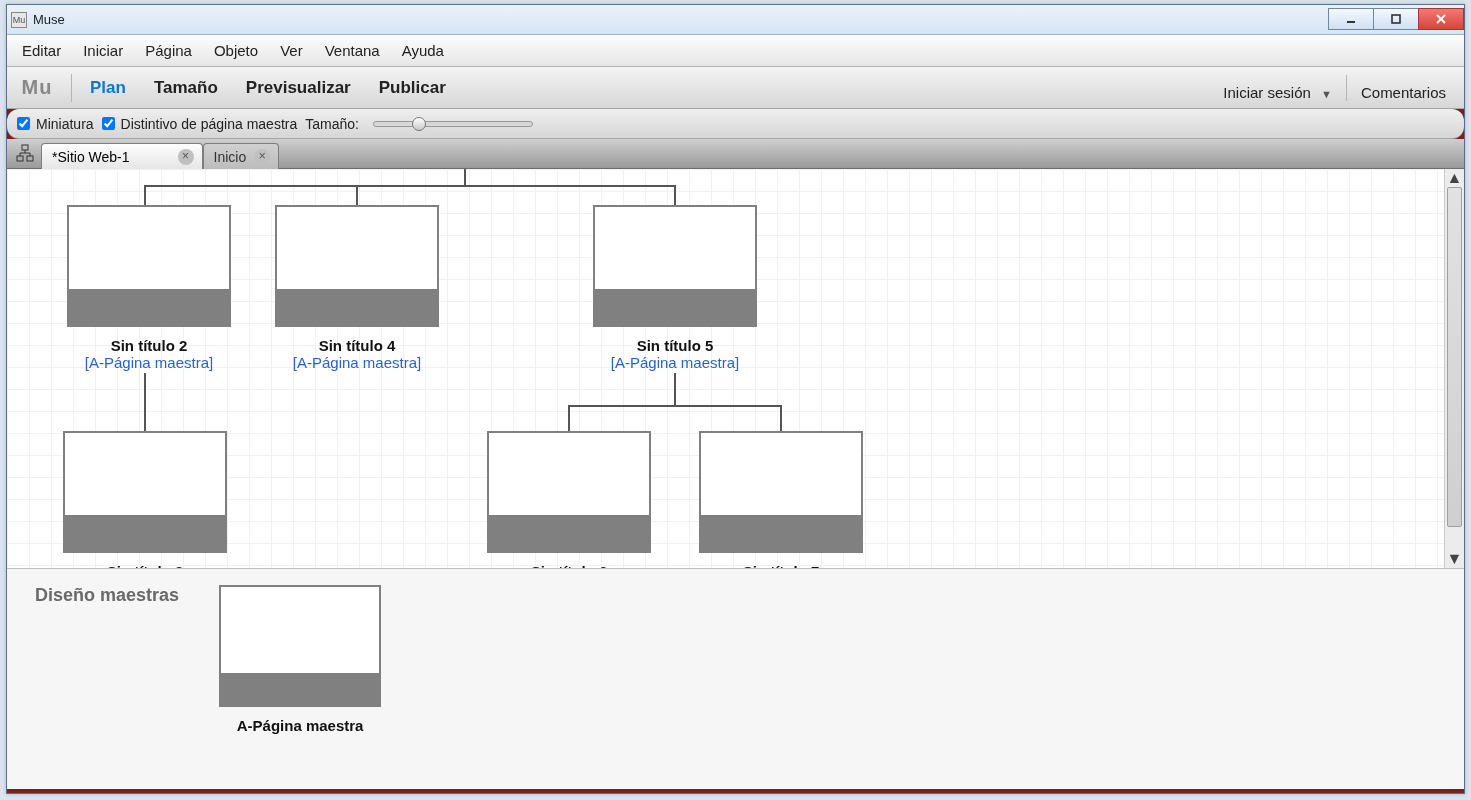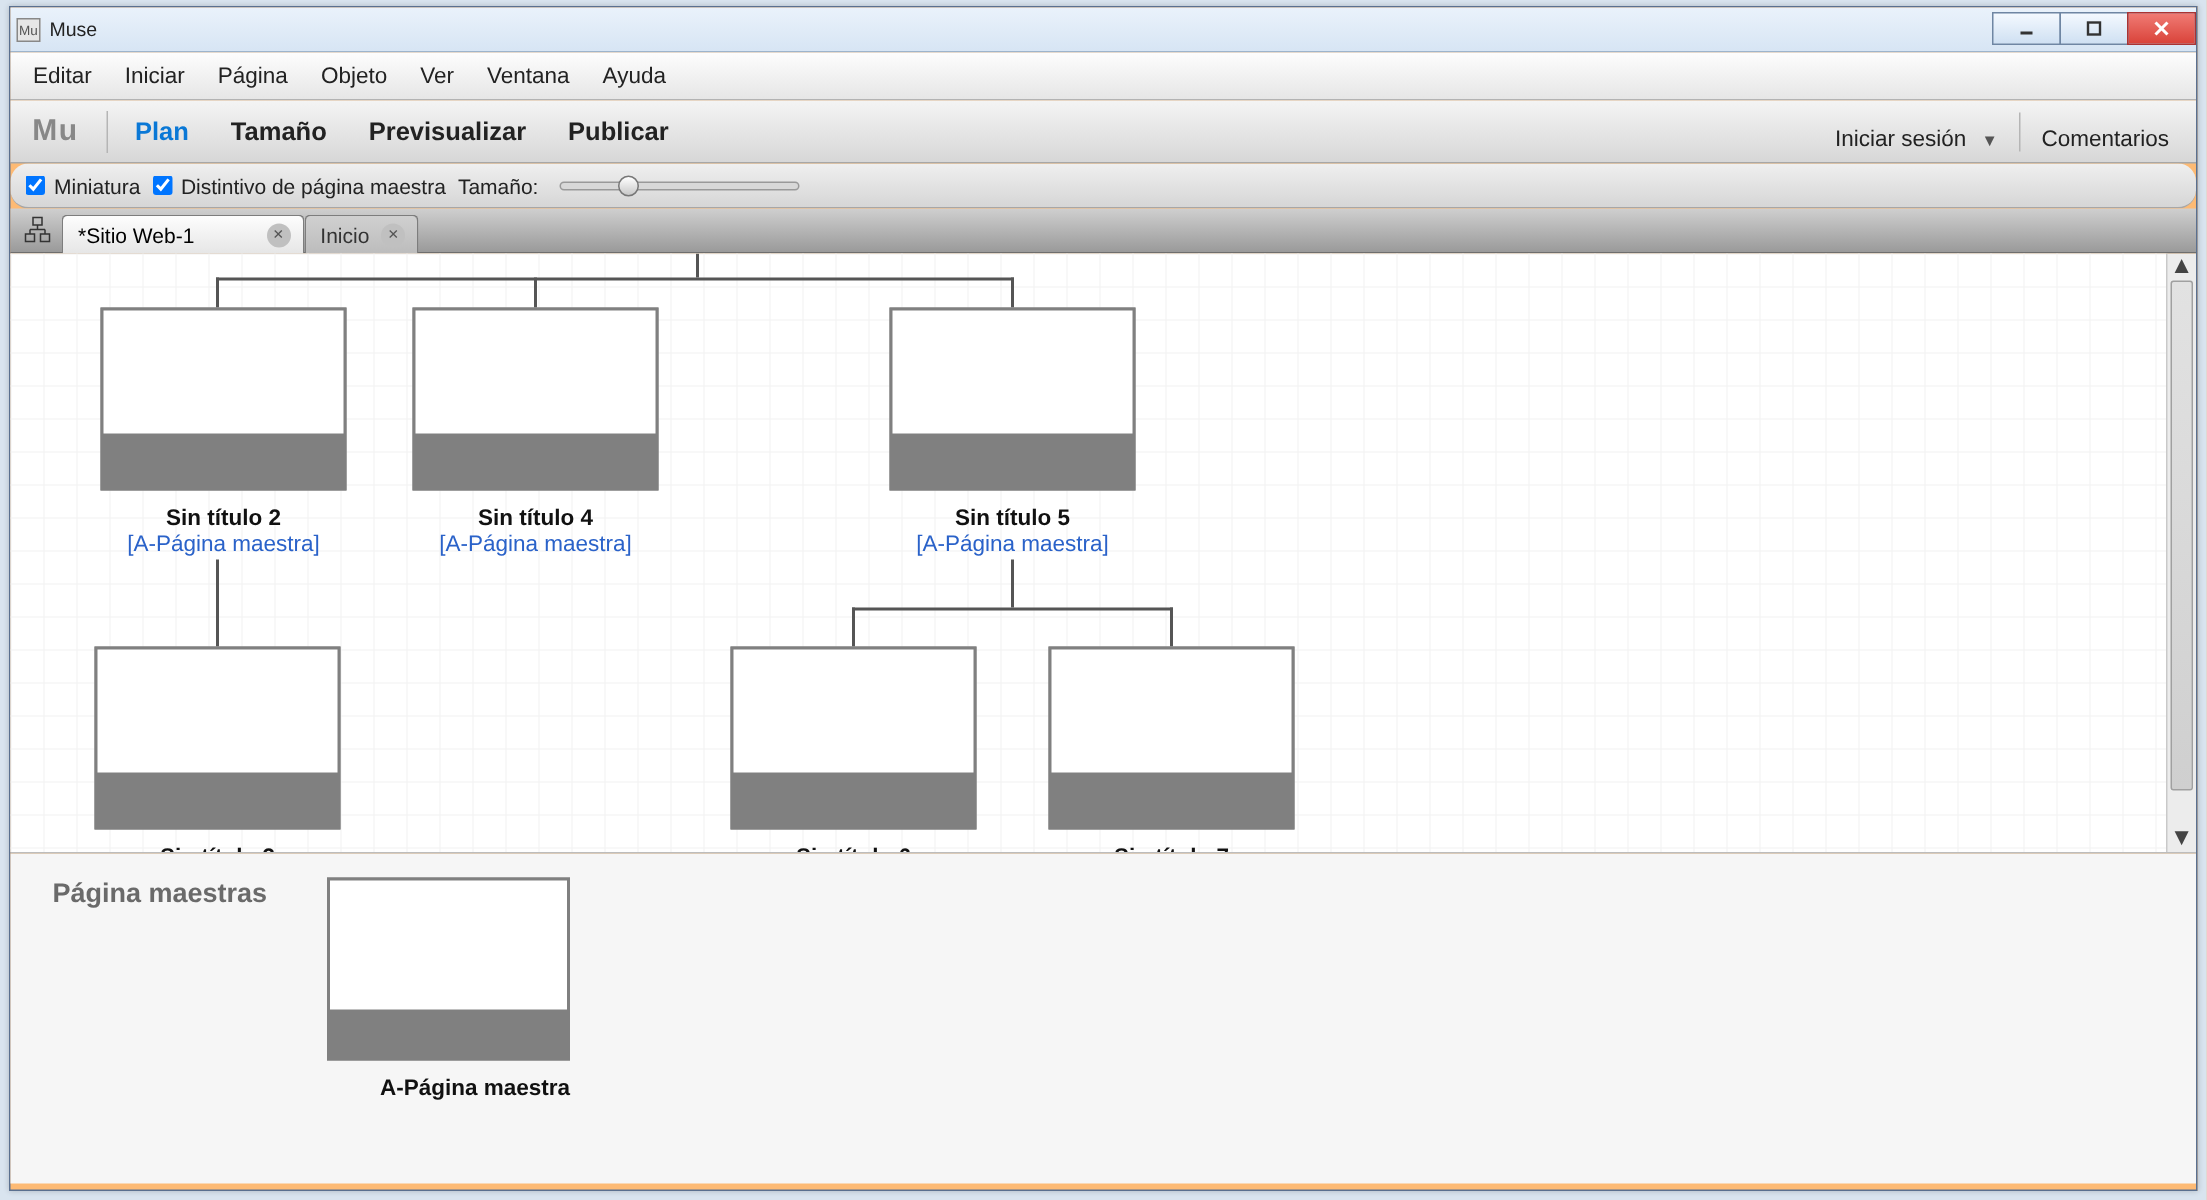--- a/index.html
+++ b/index.html
@@ -1,21 +1,21 @@
 <!DOCTYPE html>
 <html><head>
 <meta charset="utf-8">
 <style>
   * { box-sizing: border-box; margin: 0; padding: 0; font-family: "Segoe UI", Tahoma, sans-serif; }
   html, body { width: 1471px; height: 800px; overflow: hidden; background: #d9e4ef; }
 
   
   .window {
     position: absolute; left: 6px; top: 4px; width: 1459px; height: 790px;
-    border: 1px solid #5a7090; background: #fdba74; box-shadow: 0 0 4px rgba(0,0,0,.2);
+    border: 1px solid #5a7090; background: #7f1d1d; box-shadow: 0 0 4px rgba(0,0,0,.2);
   }
   .titlebar {
     height: 30px; background: linear-gradient(#eaf2fb,#d7e5f4);
     border-bottom: 1px solid #9db4cc; display: flex; align-items: center;
   }
   .titlebar .app-icon {
     width: 16px; height: 16px; margin: 0 6px 0 4px; background:#e6e6e6;
     border:1px solid #888; font-size:9px; line-height:14px; text-align:center; color:#555;
   }
   .titlebar .title { font-size: 13px; color:#222; }
@@ -117,21 +117,21 @@
   .page-thumb .master { font-size:15px; color:#2a62c9; }
 
   
   .line { position:absolute; background:#555; }
 
   
   .masters {
     height: 220px; background:#f6f6f6; padding:16px 28px; display:flex; align-items:flex-start; gap:40px;
   }
   .masters h2 { font-size:18px; font-weight:600; color:#6a6a6a; }
-  .master-thumb { text-align:right; }
+  .master-thumb { text-align:center; }
   .master-thumb .frame { border:2px solid #808080; background:#808080; width:162px; height:122px; display:flex; flex-direction:column;}
   .master-thumb .frame .white { flex: 0 0 86px; background:#fff; }
   .master-thumb .title { margin-top:10px; font-size:15px; font-weight:600; color:#111; }
 </style>
 </head>
 <body>
 
 <div class="window">
 
   <div class="titlebar">
@@ -282,21 +282,21 @@
     <div class="vscroll">
       <div class="arrow">▲</div>
       <div class="track">
         <div class="thumb"></div>
       </div>
       <div class="arrow">▼</div>
     </div>
   </div>
 
   <div class="masters">
-    <h2>Página maestras</h2>
+    <h2>Diseño maestras</h2>
     <div class="master-thumb">
       <div class="frame">
           <div class="white"></div>
         </div>
       <div class="title">A-Página maestra</div>
     </div>
   </div>
 
 </div>
 

